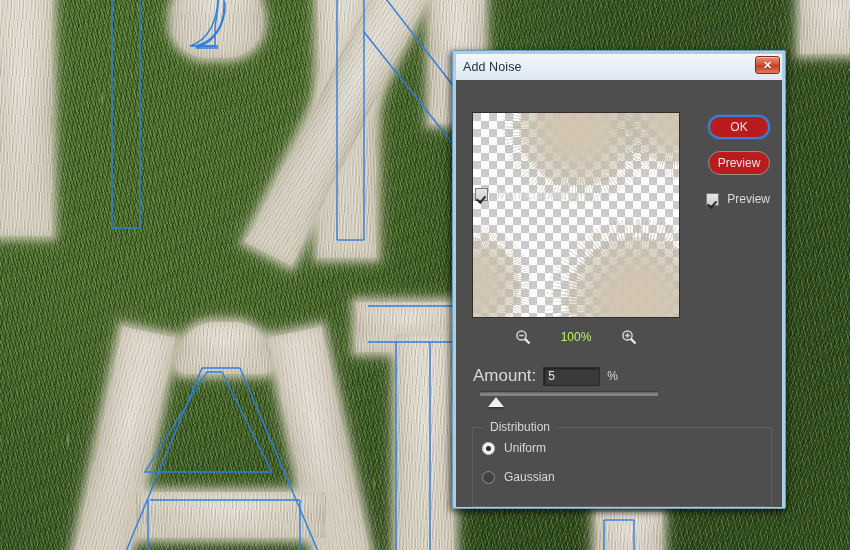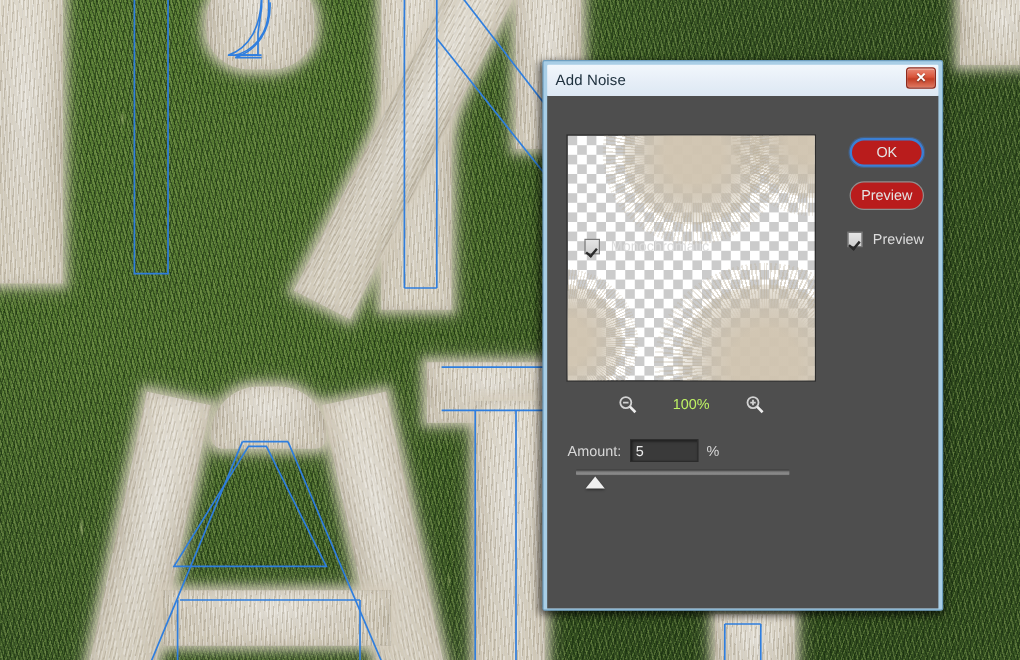--- a/index.html
+++ b/index.html
@@ -144,21 +144,21 @@
     gap: 26px;
   }
   .zoom-label { font-size: 12px; color: #bef264; min-width: 38px; text-align: center; }
   .mag { width: 16px; height: 16px; cursor: pointer; }
 
   
   .amount-row {
     position: absolute; left: 17px; top: 286px;
     display: flex; align-items: center; gap: 7px;
   }
-  .amount-label { font-size: 12px; color: #d8d8d8; }
+  .amount-label { font-size: 17px; color: #d8d8d8; }
   .amount-input {
     width: 57px; height: 19px;
     background: #3a3a3a;
     border: 1px solid #2b2b2b;
     box-shadow: inset 1px 1px 2px rgba(0,0,0,.55);
     color: #e8e8e8;
     font-family: "Liberation Sans", sans-serif;
     font-size: 12px;
     padding: 0 4px;
     outline: none;
@@ -217,24 +217,23 @@
     border: 1px solid #d8d8d8;
   }
   .radio.on::after {
     content: ""; width: 5px; height: 5px; border-radius: 50%;
     background: #2f2f2f;
   }
   .radio-label { font-size: 12px; color: #d8d8d8; }
 
   
   .mono-row {
-    position: absolute; left: 19px; top: 118px;
-    display: flex; align-items: flex-end; gap: 9px;
-    cursor: pointer;
-    margin-left: 12px;
+    position: absolute; left: 19px; top: 108px;
+    display: flex; align-items: flex-start; gap: 9px;
+    cursor: pointer;
   }
   .checkbox {
     width: 13px; height: 13px;
     background: linear-gradient(180deg, #e6e6e6, #cfcfcf);
     border: 1px solid #7a7a7a;
     position: relative;
   }
   .checkbox.on::after {
     content: "";
     position: absolute; left: 2px; top: 5px;
@@ -365,20 +364,33 @@
         <span class="amount-label">Amount:</span>
         <input class="amount-input" type="text" value="5" style="">
         <span class="pct">%</span>
       </div>
 
       <div class="slider-wrap">
         <div class="slider-track"></div>
         <div class="slider-thumb" style="left: 8.1px;"></div>
       </div>
 
+      <div class="dist-group">
+        <span class="dist-legend">Distribution</span>
+
+        <div class="radio-row r1">
+          <span class="radio on"></span>
+          <span class="radio-label">Uniform</span>
+        </div>
+
+        <div class="radio-row r2">
+          <span class="radio"></span>
+          <span class="radio-label">Gaussian</span>
+        </div>
+      </div>
 
       <div class="mono-row">
         <span class="checkbox on"></span>
         <span class="cb-label">Monochromatic</span>
       </div>
 
       <div class="btn ok">
         <span>OK</span>
       </div>
       <div class="btn cancel">

